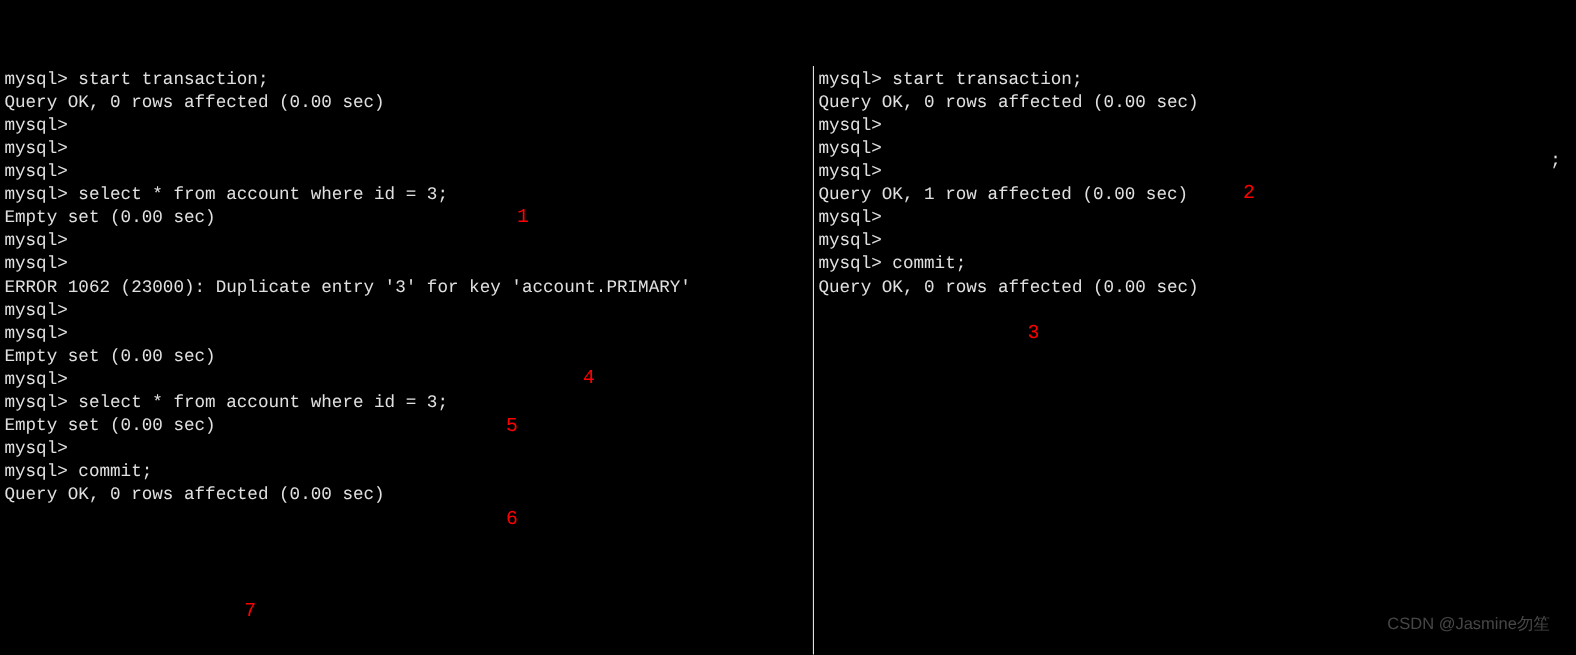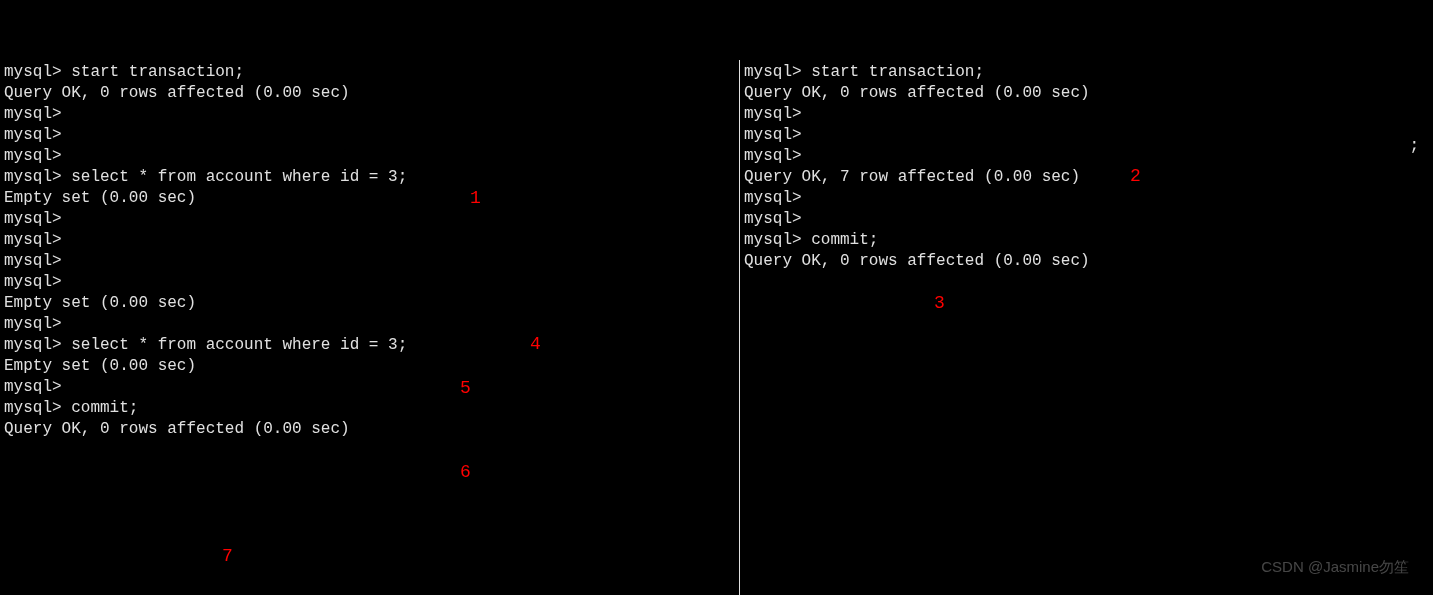--- a/index.html
+++ b/index.html
@@ -72,20 +72,21 @@
     <div class="line">Query OK, 0 rows affected (0.00 sec)</div>
     <div class="line"></div>
     <div class="line">mysql&gt;</div>
     <div class="line">mysql&gt;</div>
     <div class="line">mysql&gt;</div>
     <div class="line">mysql&gt; select * from account where id = 3;</div>
     <div class="line">Empty set (0.00 sec)</div>
     <div class="line"></div>
     <div class="line">mysql&gt;</div>
     <div class="line">mysql&gt;</div>
+    <div class="line">ERROR 1062 (23000): Duplicate entry '3' for key 'account.PRIMARY'</div>
     <div class="line">mysql&gt;</div>
     <div class="line">mysql&gt;</div>
     <div class="line">Empty set (0.00 sec)</div>
     <div class="line"></div>
     <div class="line">mysql&gt;</div>
     <div class="line">mysql&gt; select * from account where id = 3;</div>
     <div class="line">Empty set (0.00 sec)</div>
     <div class="line"></div>
     <div class="line">mysql&gt;</div>
     <div class="line">mysql&gt; commit;</div>
@@ -99,21 +100,21 @@
   </div>
 
   <div class="pane pane-right">
     <span class="extra-right">;</span>
     <div class="line">mysql&gt; start transaction;</div>
     <div class="line">Query OK, 0 rows affected (0.00 sec)</div>
     <div class="line"></div>
     <div class="line">mysql&gt;</div>
     <div class="line">mysql&gt;</div>
     <div class="line">mysql&gt;</div>
-    <div class="line">Query OK, 7 row affected (0.00 sec)</div>
+    <div class="line">Query OK, 1 row affected (0.00 sec)</div>
     <div class="line"></div>
     <div class="line">mysql&gt;</div>
     <div class="line">mysql&gt;</div>
     <div class="line">mysql&gt; commit;</div>
     <div class="line">Query OK, 0 rows affected (0.00 sec)</div>
 
     <span class="annotation" style="left:390px; top:106px;">2</span>
     <span class="annotation" style="left:194px; top:233px;">3</span>
   </div>
 </div>

